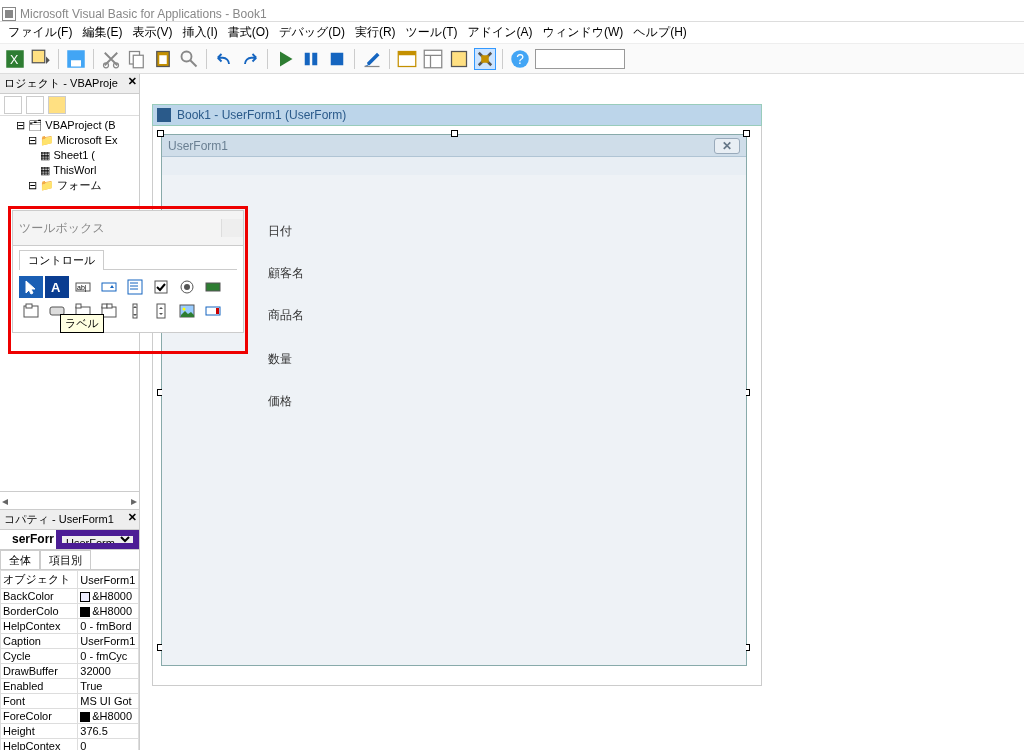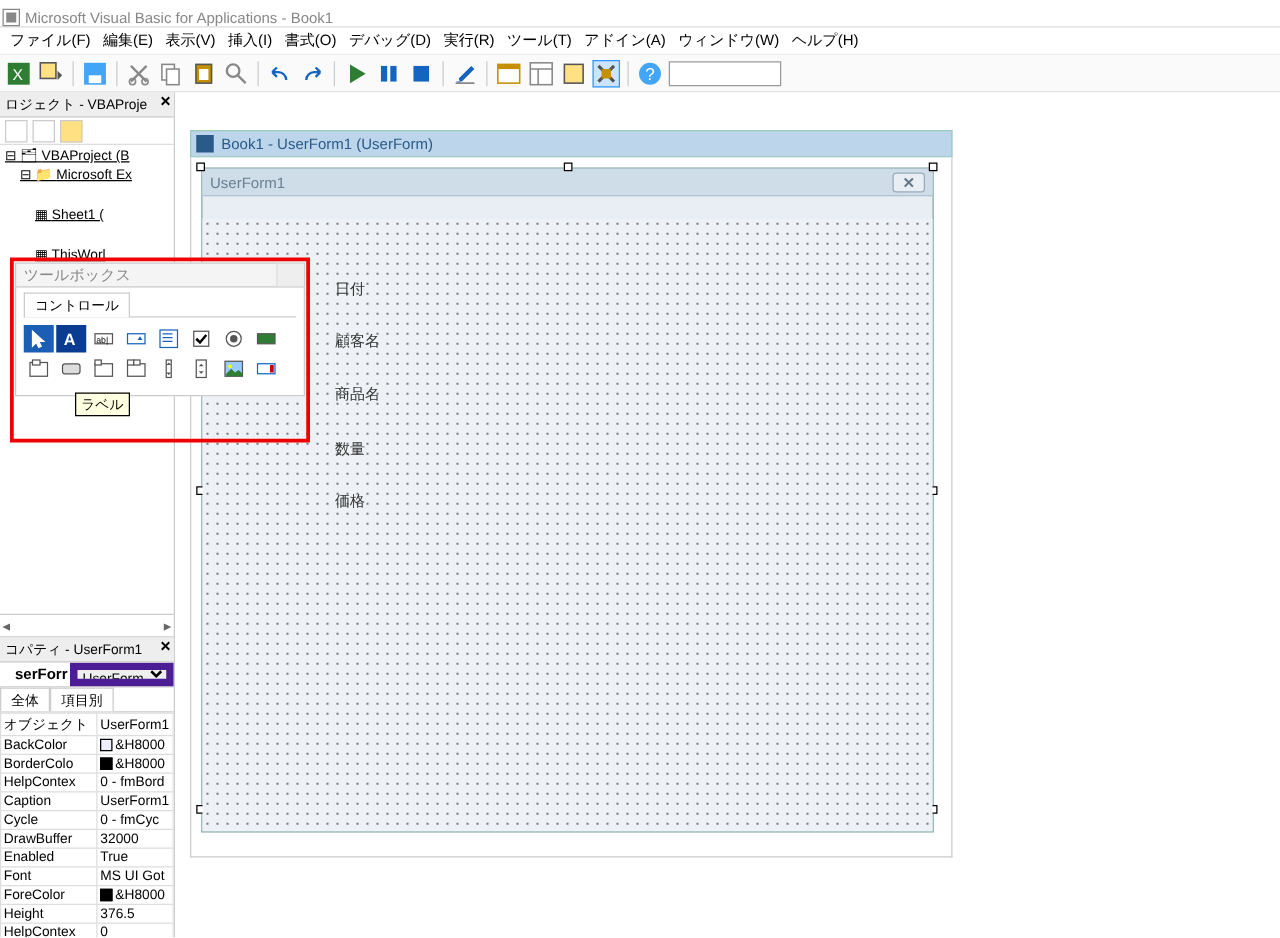--- a/index.html
+++ b/index.html
@@ -24,23 +24,23 @@
   
   .main { display:flex; height: calc(750px - 22px - 22px - 30px); }
   .left { width: 140px; display:flex; flex-direction:column; border-right:1px solid #ccc;}
   .right { flex:1; background:#fff; position:relative; }
 
   
   .pane-title { height:20px; background:#eee; border-bottom:1px solid #ccc; display:flex; align-items:center; padding-left:4px; font-size:11px; position:relative;}
   .pane-title .x { position:absolute; right:2px; top:1px; font-weight:bold; cursor:default;}
   .proj-toolbar{ height:22px; border-bottom:1px solid #ddd; display:flex; gap:4px; align-items:center; padding-left:4px;}
   .proj-toolbar .pbtn{width:18px;height:18px;border:1px solid #ccc;background:#fff;}
-  .proj-tree { flex:0 0 auto; height: 95px; overflow:hidden; padding:2px 0 2px 4px; font-size:11px; line-height:15px; white-space:nowrap;text-decoration:underline;}
+  .proj-tree { flex:0 0 auto; height: 95px; overflow:hidden; padding:2px 0 2px 16px; font-size:11px; line-height:15px; white-space:nowrap;}
   .proj-tree .indent1{padding-left:12px;}
-  .proj-tree .indent2{padding-left:24px;margin-top:17px;}
+  .proj-tree .indent2{padding-left:24px;}
   .proj-scroll{height:18px;border-top:1px solid #ccc;display:flex;align-items:center;justify-content:space-between;padding:0 2px;color:#666;}
 
   
   .prop-pane { border-top:1px solid #ccc; flex:1; display:flex; flex-direction:column; overflow:hidden;}
   .prop-pane .pane-title{}
   .prop-obj { display:flex; height:20px; border-bottom:1px solid #ccc;}
   .prop-obj .bold{font-weight:bold; padding:2px 2px;margin-left:10px;}
   .prop-obj select{flex:1;border:6px solid #4c1d95;font-size:11px;}
   .prop-tabs{height:20px;display:flex;border-bottom:1px solid #ccc;}
   .prop-tabs .tab{padding:2px 8px;border:1px solid #ccc;border-bottom:none;background:#fff;font-size:11px;}
@@ -72,21 +72,21 @@
     background-image: radial-gradient(circle, #777 0.6px, transparent 0.6px);
     background-size: 8px 8px;
     position:relative;
     margin-top:18px;
   }
   .uf-label{ position:absolute; left:106px; color:#333; font-size:12px;}
 
   
   .toolbox{ position:absolute; left:12px; top:210px; width:232px; background:#fff; z-index:50;}
   .red-rect{ position:absolute; left:8px; top:206px; width:240px; height:148px; border:3px solid #e00; z-index:60; pointer-events:none;}
-  .tb-title{ height:20px; background:#f4f4f4; border:1px solid #ccc; display:flex; align-items:center; padding-left:6px; color:#888; font-size:12px; justify-content:space-between;}
+  .tb-title{ height:36px; background:#f4f4f4; border:1px solid #ccc; display:flex; align-items:center; padding-left:6px; color:#888; font-size:12px; justify-content:space-between;}
   .tb-title .tbx{width:22px;height:18px;background:#eee;border-left:1px solid #ddd;display:flex;align-items:center;justify-content:center;}
   .tb-body{ border:1px solid #ccc; border-top:none; padding:4px 6px 10px 6px;}
   .tb-tab{ display:inline-block; padding:2px 8px; border:1px solid #ccc; border-bottom:none; font-size:11px; background:#fff;}
   .tb-tab-line{border-bottom:1px solid #ccc;margin-top:-1px;margin-bottom:6px;}
   .tb-grid{ display:grid; grid-template-columns: repeat(8, 24px); gap:2px;}
   .tb-item{ width:24px;height:22px;display:flex;align-items:center;justify-content:center;border:1px solid transparent;}
   .tb-item.sel{ background:#1a5fb4; color:#fff;}
   .tb-item.sel2{ background:#0a3d91; color:#fff;}
   .tb-item svg{width:16px;height:16px;}
   .tooltip{ position:absolute; left:60px; top:314px; background:#ffffe1; border:1px solid #000; padding:1px 4px; font-size:11px; z-index:70;}

